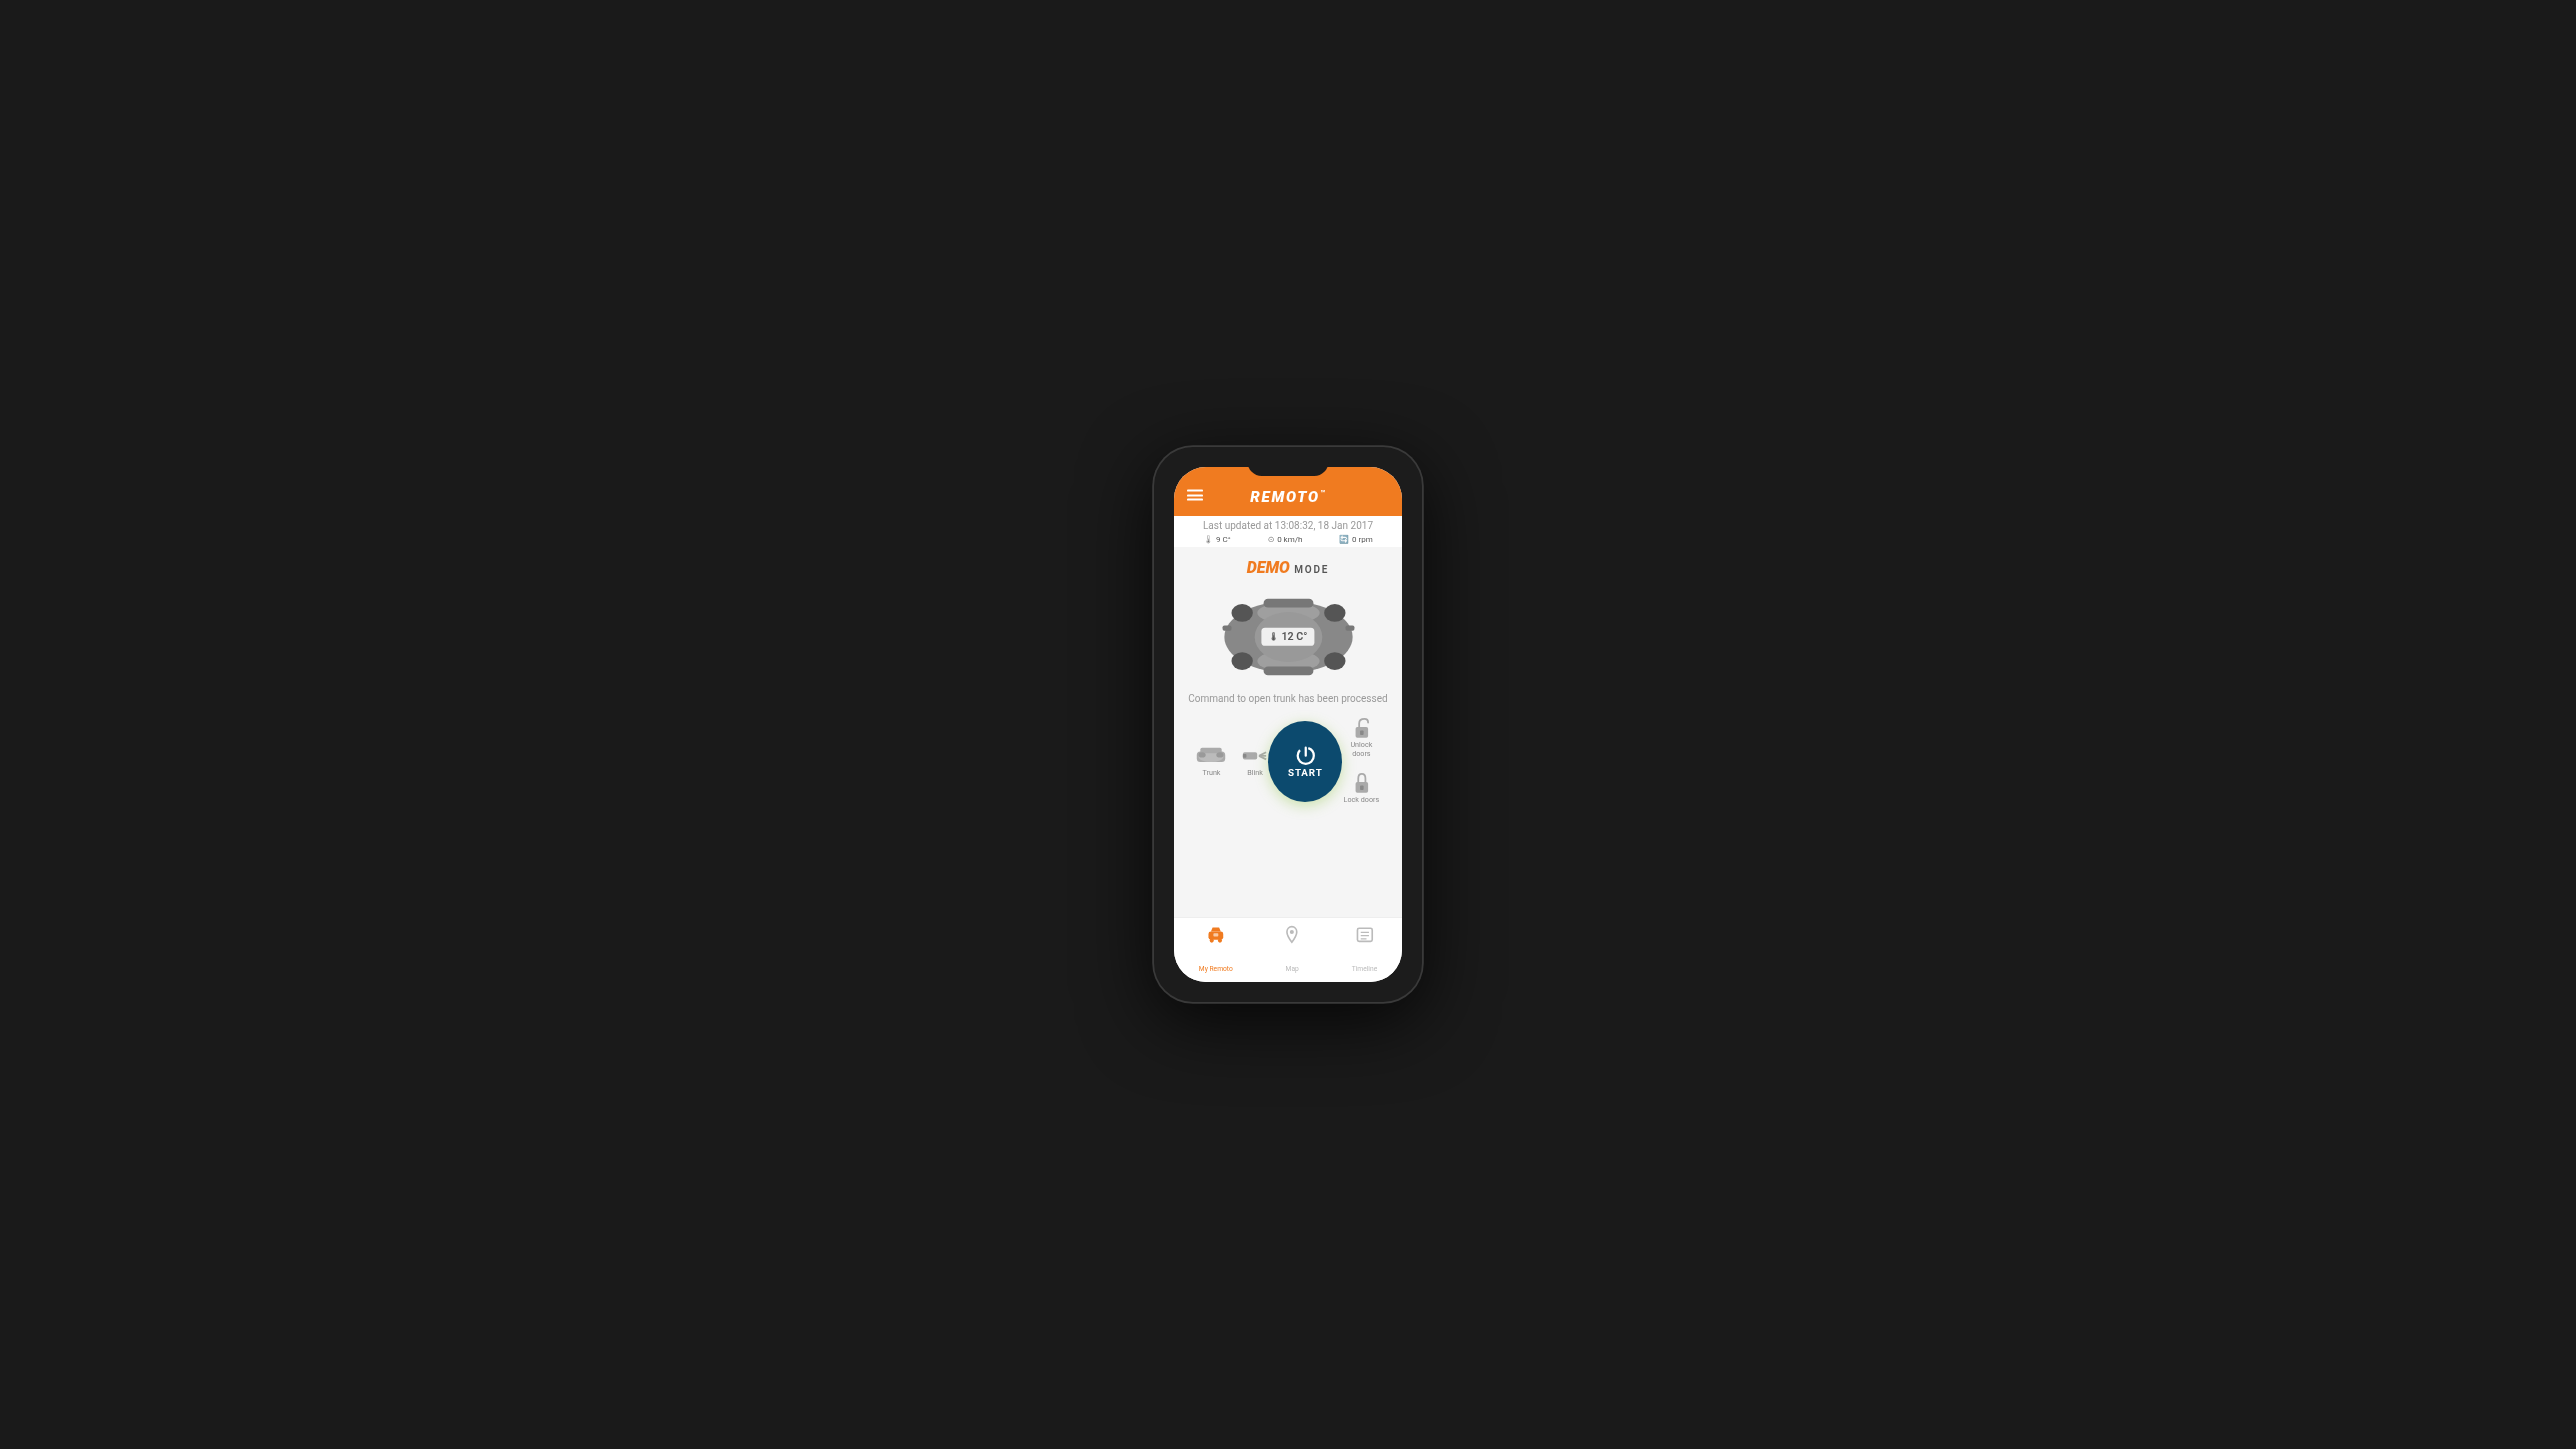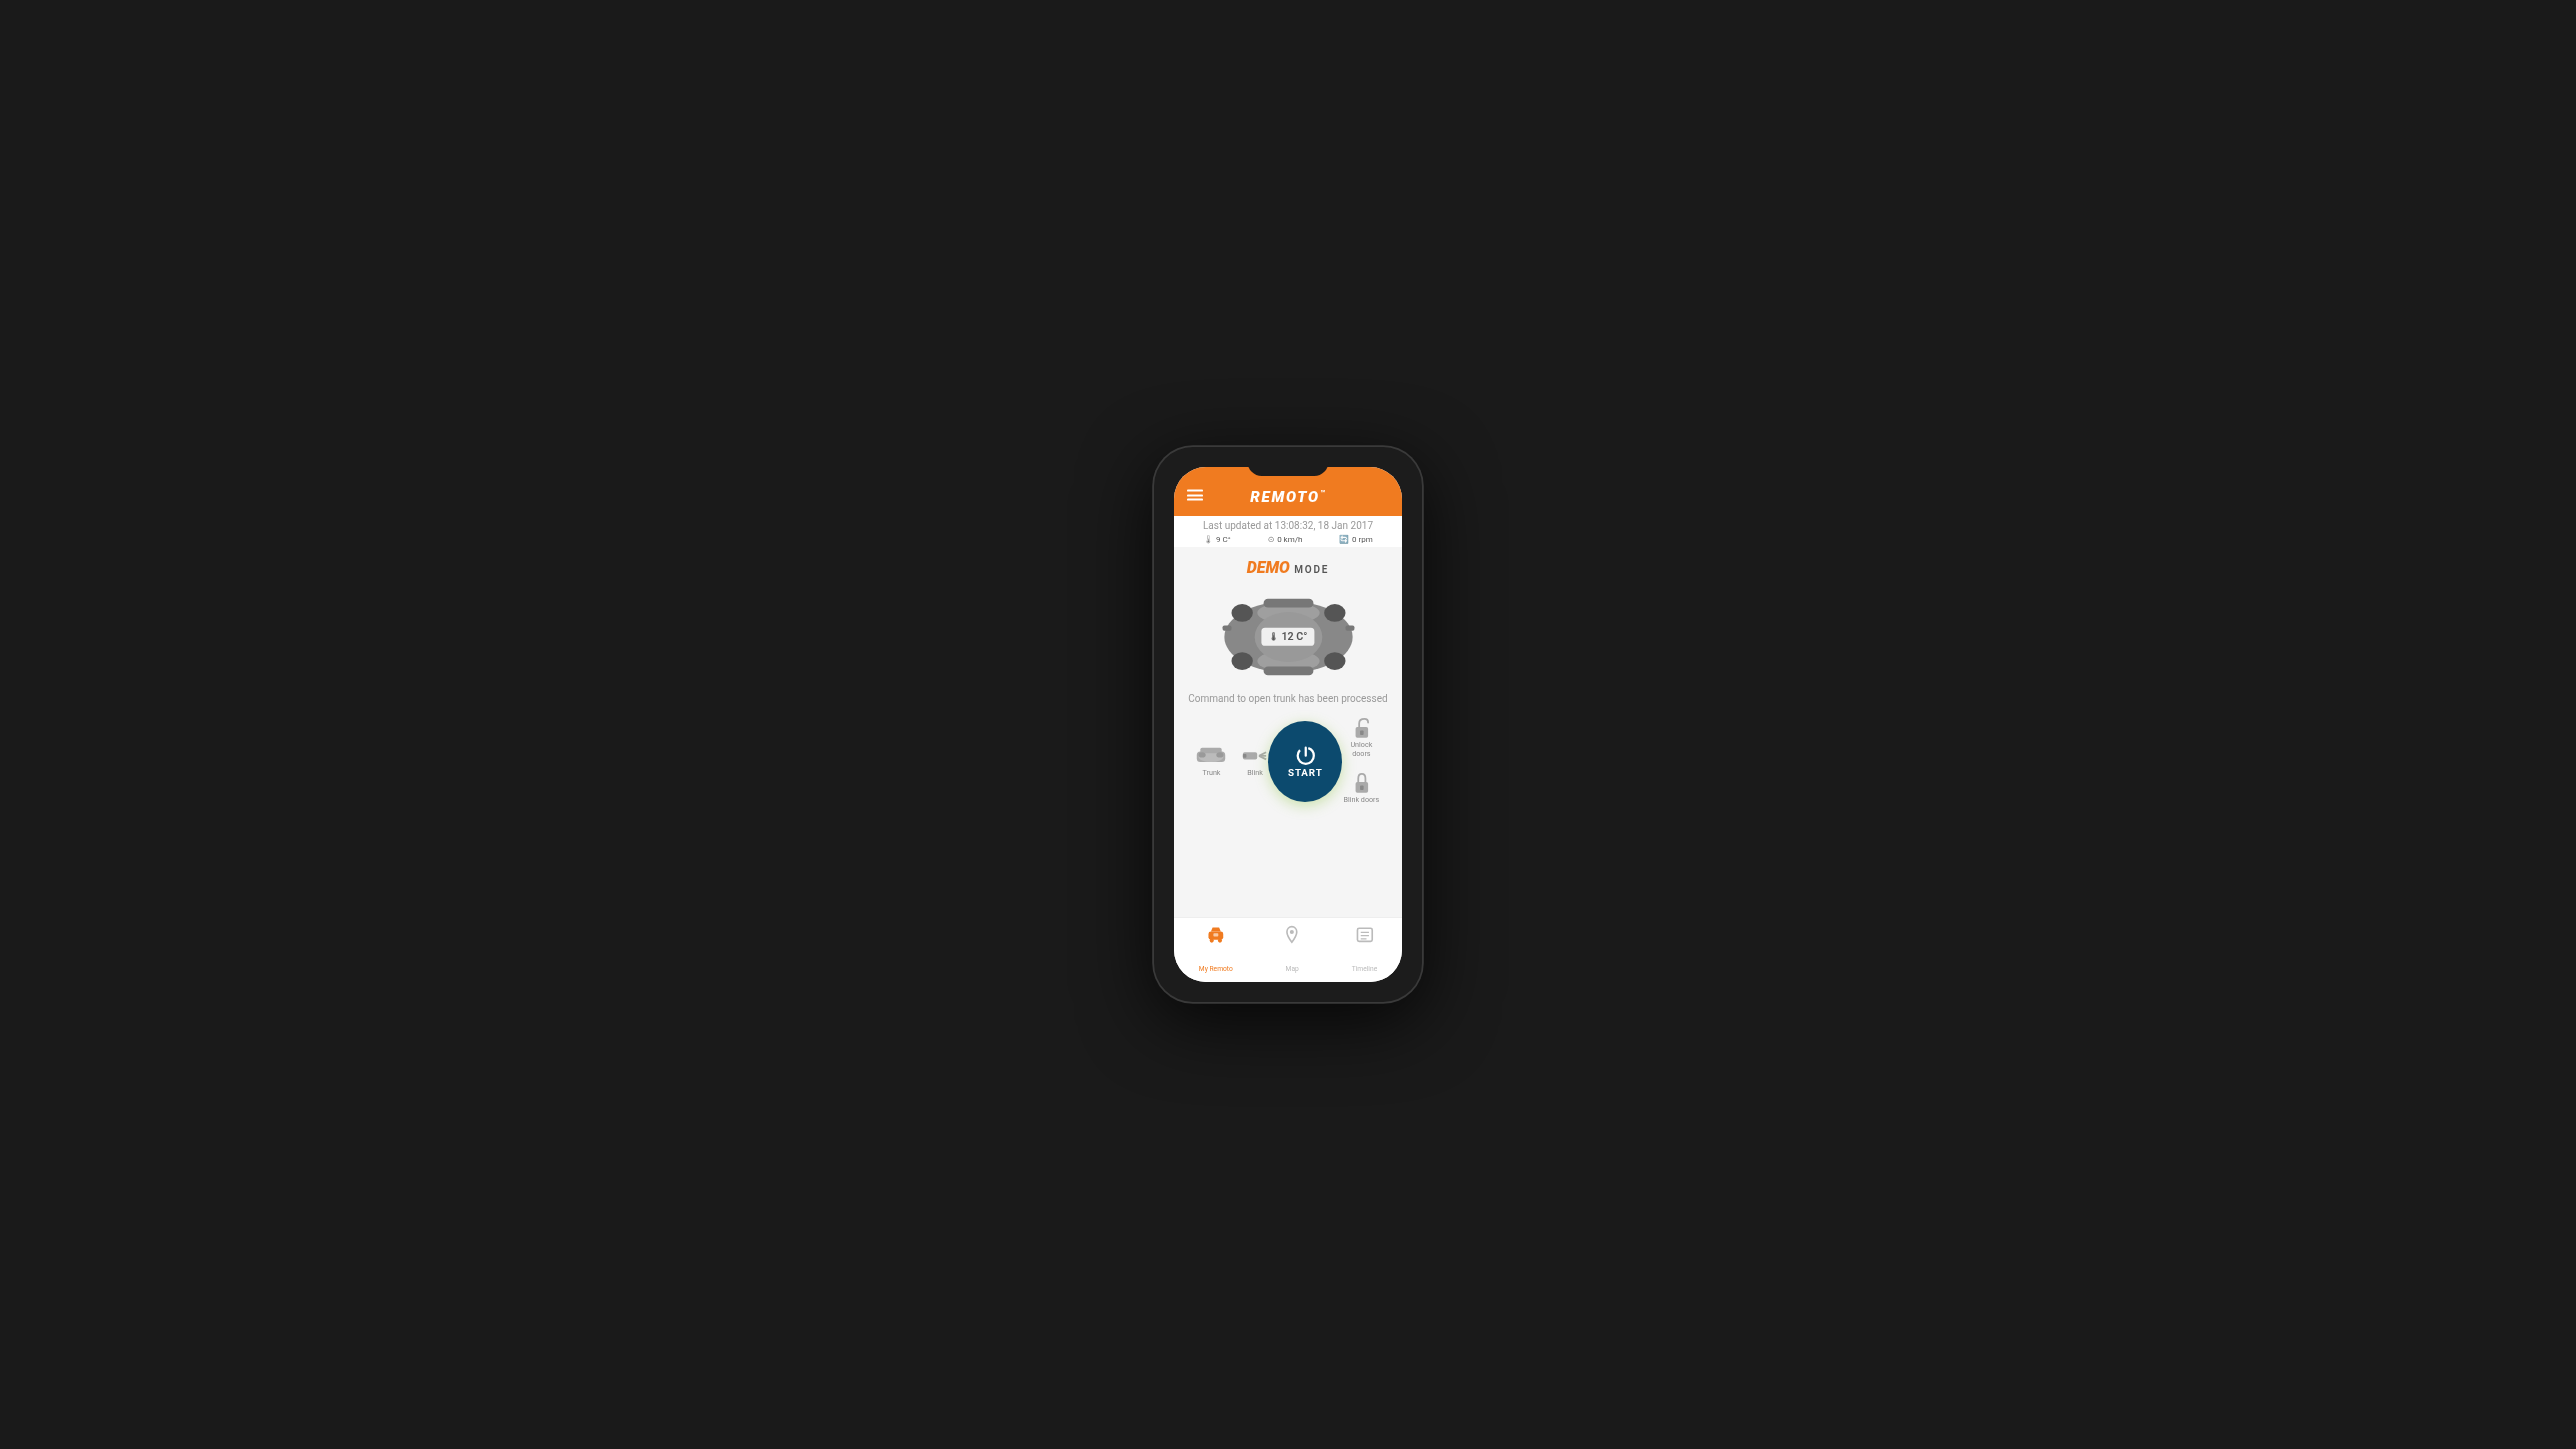--- a/index.html
+++ b/index.html
@@ -384,21 +384,21 @@
               <rect x="9" y="14" width="4" height="5" rx="1" fill="#888"></rect>
             </svg>
             <span class="btn-label" style="text-align:center; line-height:1.2;">Unlock doors</span>
           </div>
           <div class="control-btn">
             <svg width="19.7" height="21.5" viewBox="0 0 22 24">
               <rect x="4" y="10" width="14" height="12" rx="2" fill="#aaa"></rect>
               <path d="M7 10 V6 Q7 1 11 1 Q15 1 15 6 V10" fill="none" stroke="#aaa" stroke-width="2" stroke-linecap="round"></path>
               <rect x="9" y="14" width="4" height="5" rx="1" fill="#888"></rect>
             </svg>
-            <span class="btn-label" style="text-align:center; line-height:1.2;">Blink doors</span>
+            <span class="btn-label" style="text-align:center; line-height:1.2;">Lock doors</span>
           </div>
         </div>
 
       </div>
     </div>
 
     <div class="bottom-nav">
       <div class="nav-item">
         <svg width="19.7" height="19.7" viewBox="0 0 24 24">
           <rect x="3" y="8" width="18" height="10" rx="3" fill="#f07b20"></rect>

